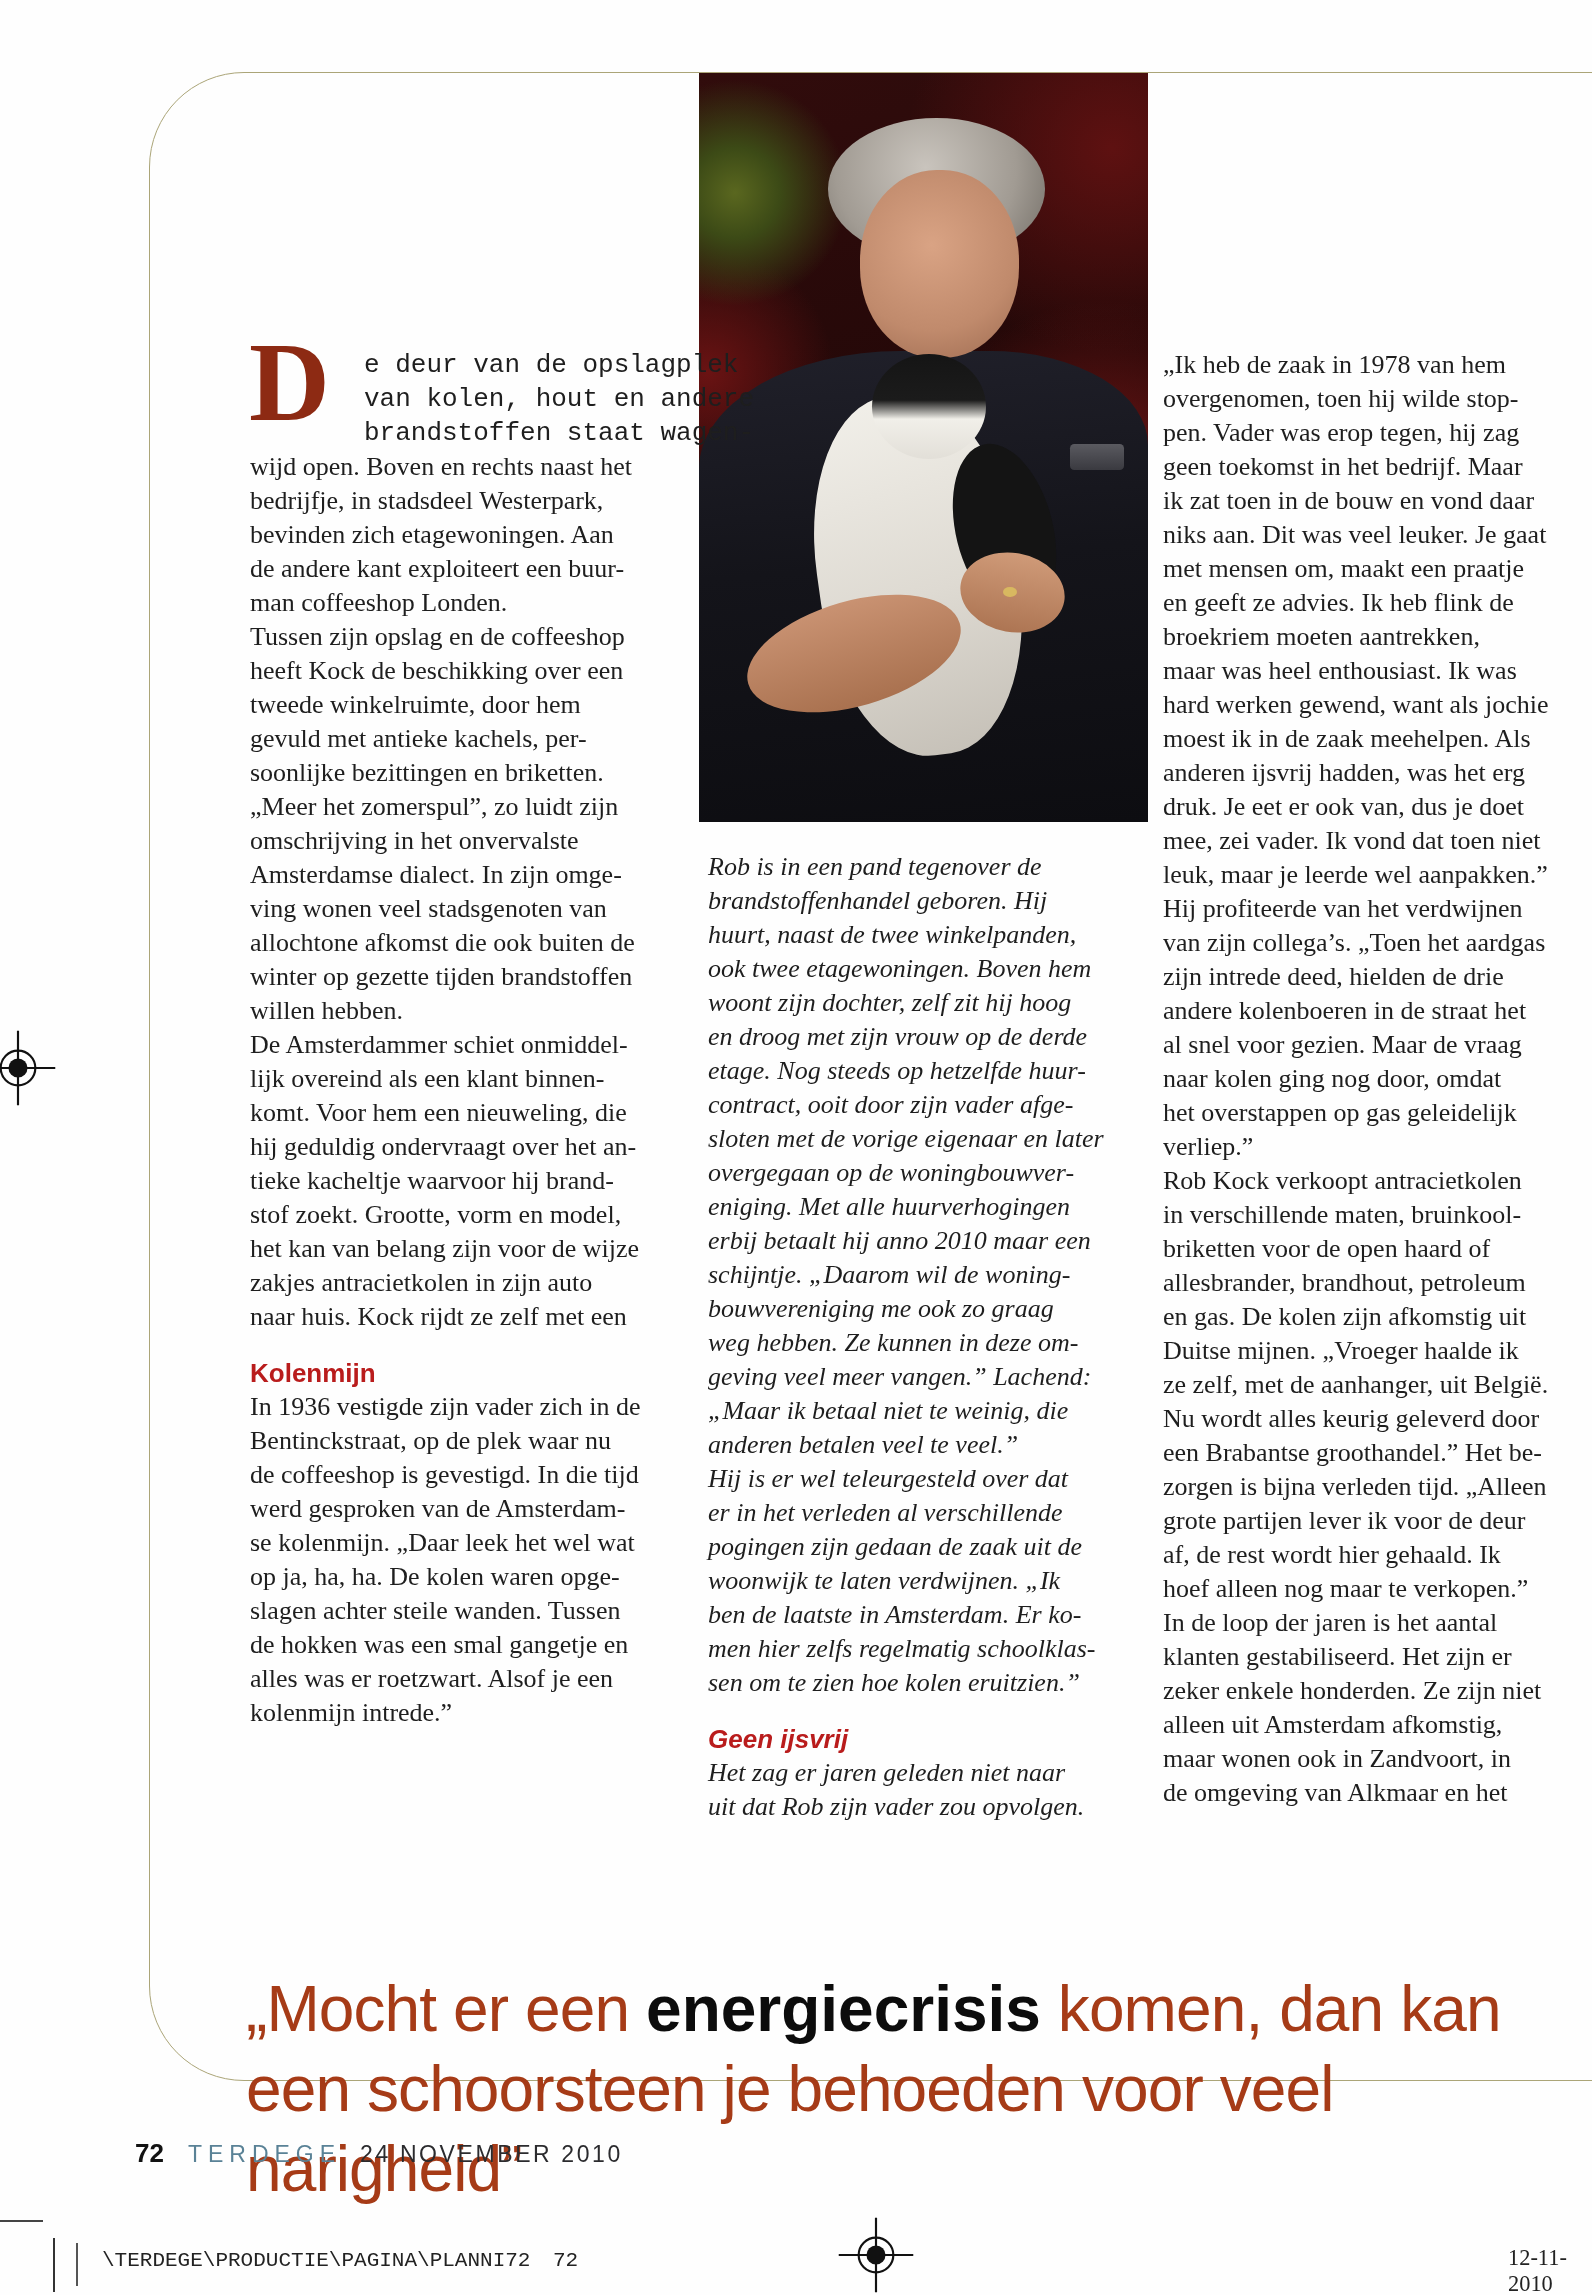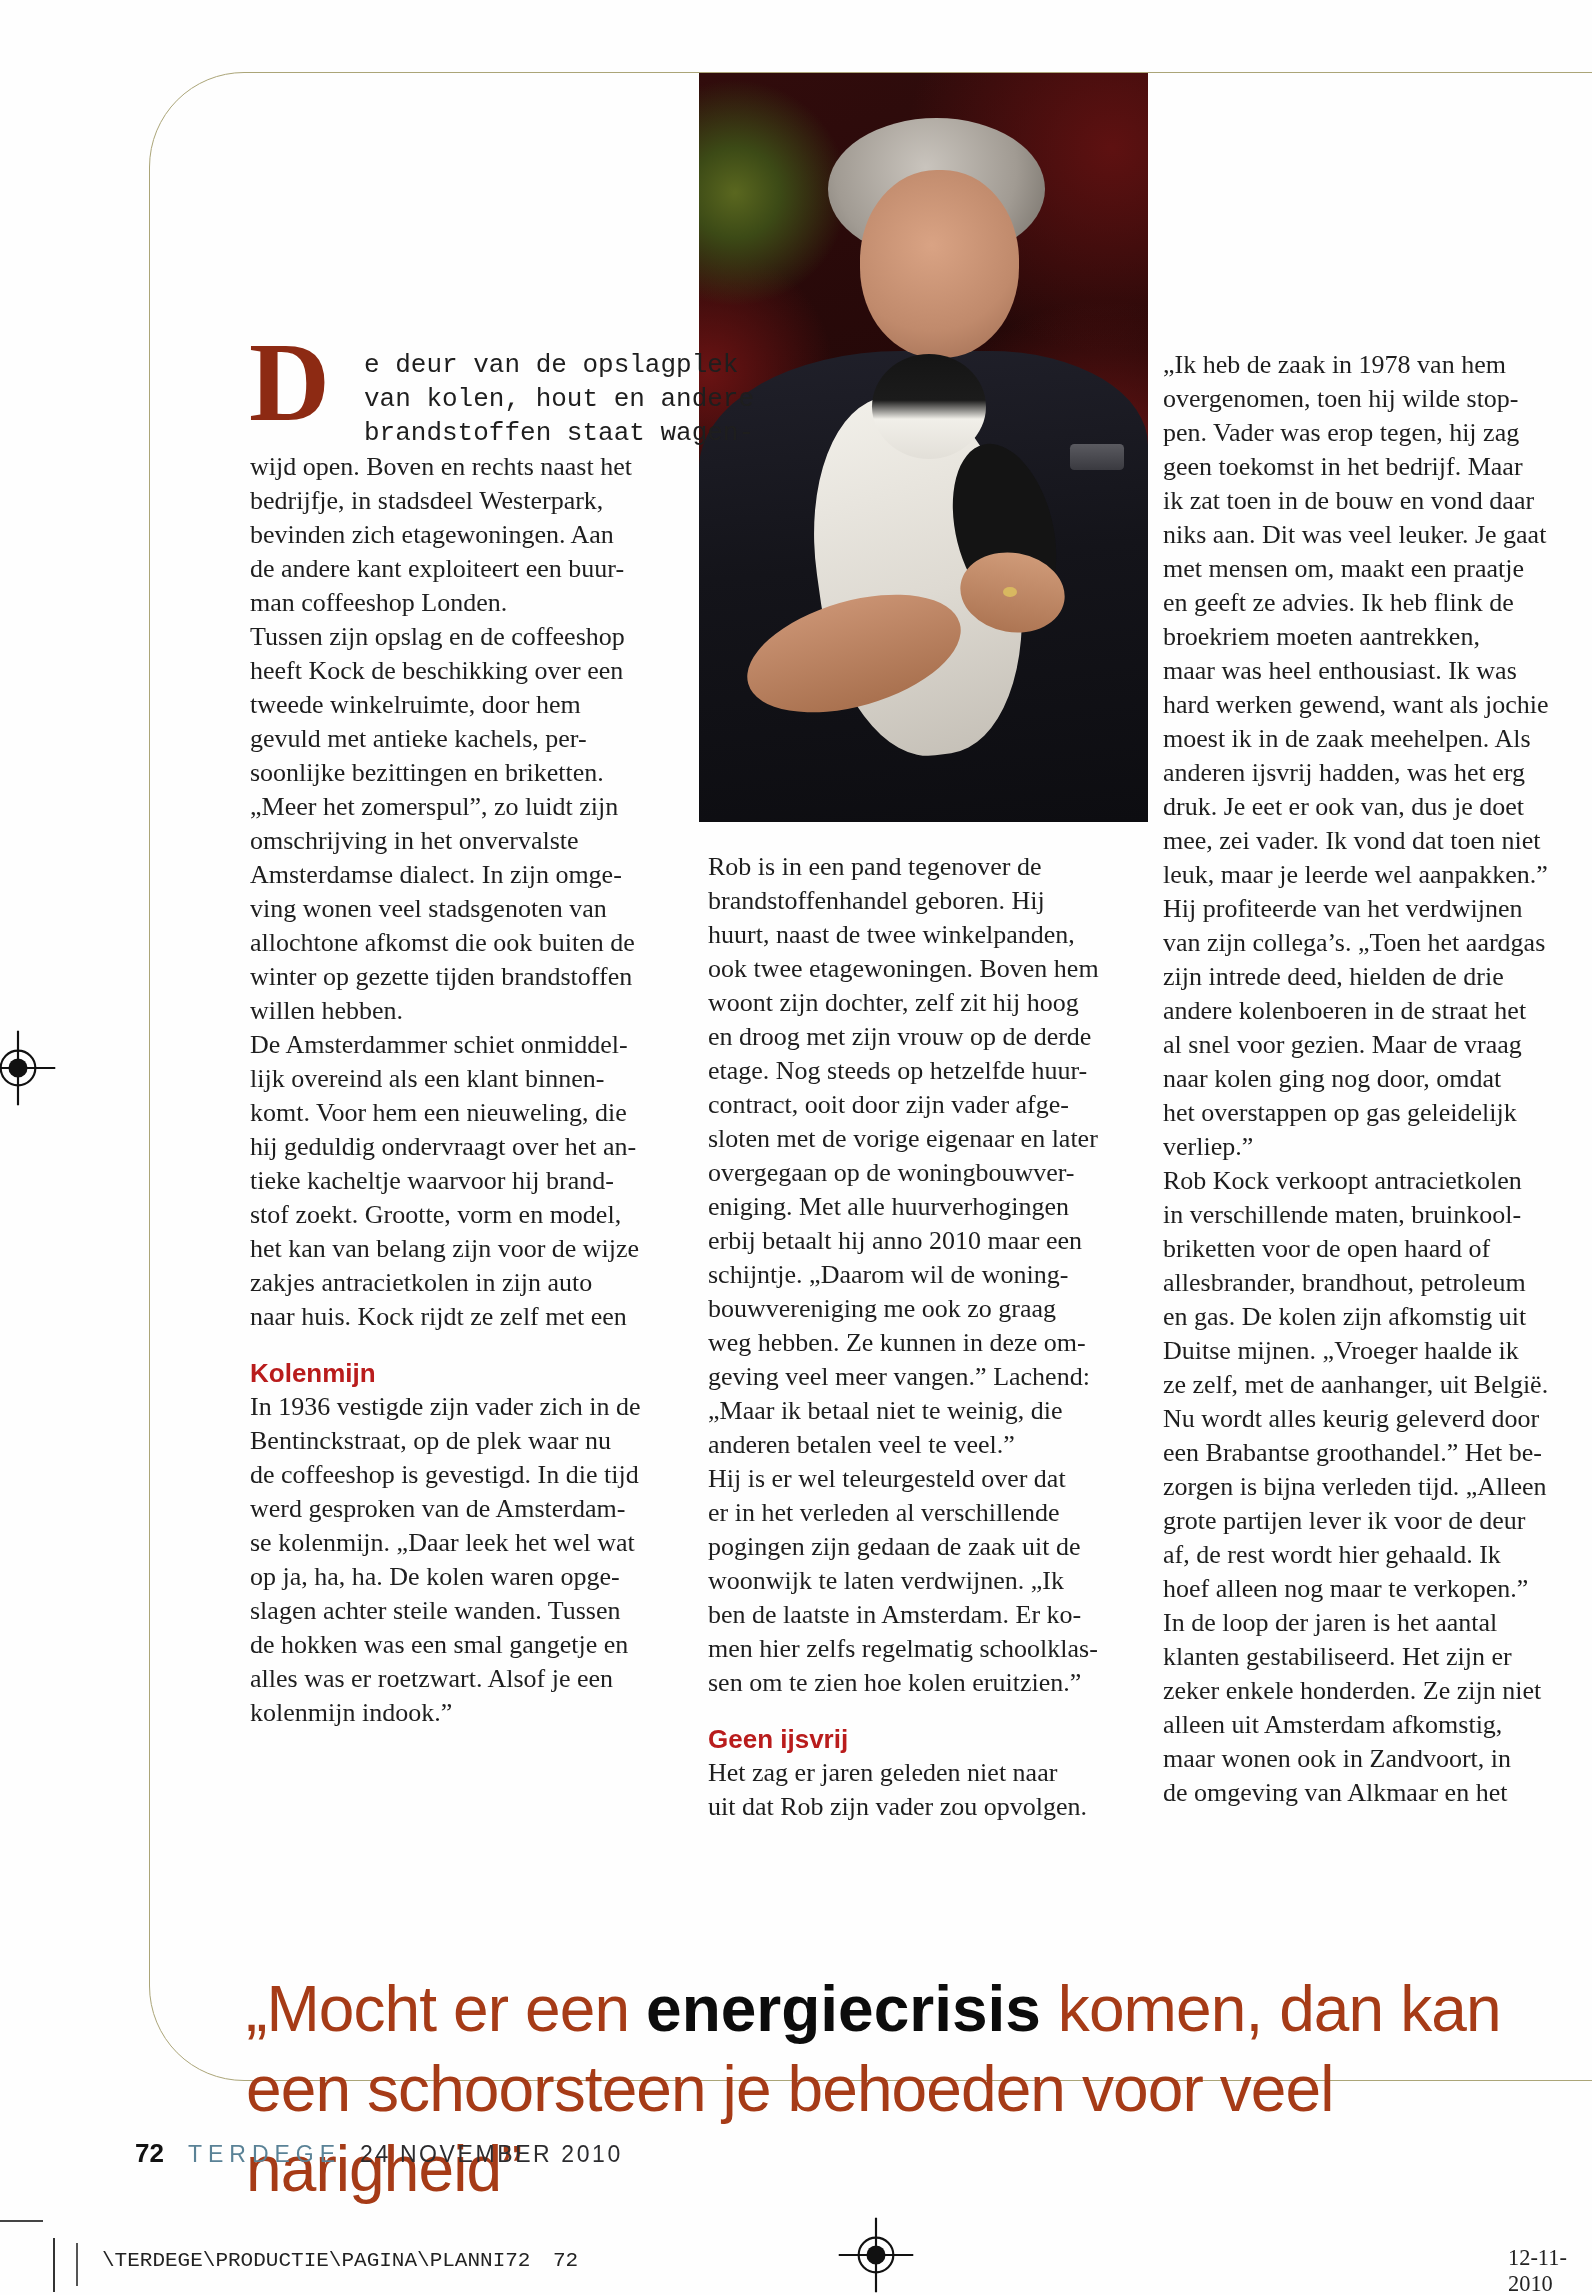--- a/index.html
+++ b/index.html
@@ -43,21 +43,21 @@
     background:linear-gradient(180deg,#cf9a78 0%, #ad7553 100%);}
   .ring{position:absolute;left:304px;top:514px;width:14px;height:10.4px;border-radius:50%;background:#d8b860;}
 
   
   .col{position:absolute;width:431px;color:#1e1e1e;}
   .col .line{font-size:26px;line-height:34px;white-space:nowrap;}
   .col .line.indent{padding-left:114px;font-family:Liberation Mono, monospace;}
   .col .line.heading{font-family:"Liberation Sans",sans-serif;font-weight:bold;color:#b91c1c;
     margin-top:22.4px;font-size:26px;}
   #col-left{left:250px;top:348px;}
-  #col-mid{left:708px;top:850px;width:429px;}
+  #col-mid{left:708px;top:850px;width:429px;font-style:italic;}
   #col-right{left:1163px;top:348px;width:429px;}
   .dropcap{position:absolute;left:249px;top:337px;width:90px;font-size:112px;line-height:90px;
     font-weight:bold;color:#8d2a13;font-family:"Liberation Serif",serif;}
 
   
   .pullquote{position:absolute;left:246px;top:1969px;width:1346px;
     font-family:"Liberation Sans",sans-serif;font-weight:100;color:#a63b17;
     font-size:64px;line-height:80px;letter-spacing:-0.9px;}
   .pullquote .bold{font-weight:800;color:#0c0c0c;letter-spacing:0;}
 
@@ -133,21 +133,21 @@
       <div class="line heading">Kolenmijn</div>
       <div class="line">In 1936 vestigde zijn vader zich in de</div>
       <div class="line">Bentinckstraat, op de plek waar nu</div>
       <div class="line">de coffeeshop is gevestigd. In die tijd</div>
       <div class="line">werd gesproken van de Amsterdam-</div>
       <div class="line">se kolenmijn. „Daar leek het wel wat</div>
       <div class="line">op ja, ha, ha. De kolen waren opge-</div>
       <div class="line">slagen achter steile wanden. Tussen</div>
       <div class="line">de hokken was een smal gangetje en</div>
       <div class="line">alles was er roetzwart. Alsof je een</div>
-      <div class="line">kolenmijn indook.”</div>
+      <div class="line">kolenmijn intrede.”</div>
     </div>
   <div class="col" id="col-mid">
       <div class="line">Rob is in een pand tegenover de</div>
       <div class="line">brandstoffenhandel geboren. Hij</div>
       <div class="line">huurt, naast de twee winkelpanden,</div>
       <div class="line">ook twee etagewoningen. Boven hem</div>
       <div class="line">woont zijn dochter, zelf zit hij hoog</div>
       <div class="line">en droog met zijn vrouw op de derde</div>
       <div class="line">etage. Nog steeds op hetzelfde huur-</div>
       <div class="line">contract, ooit door zijn vader afge-</div>

